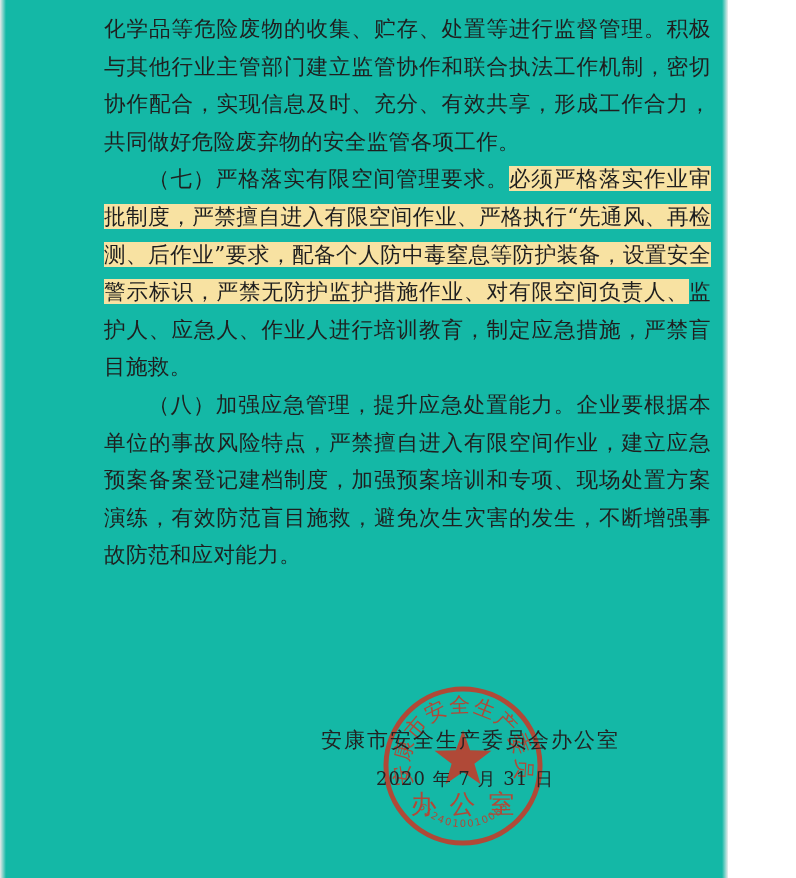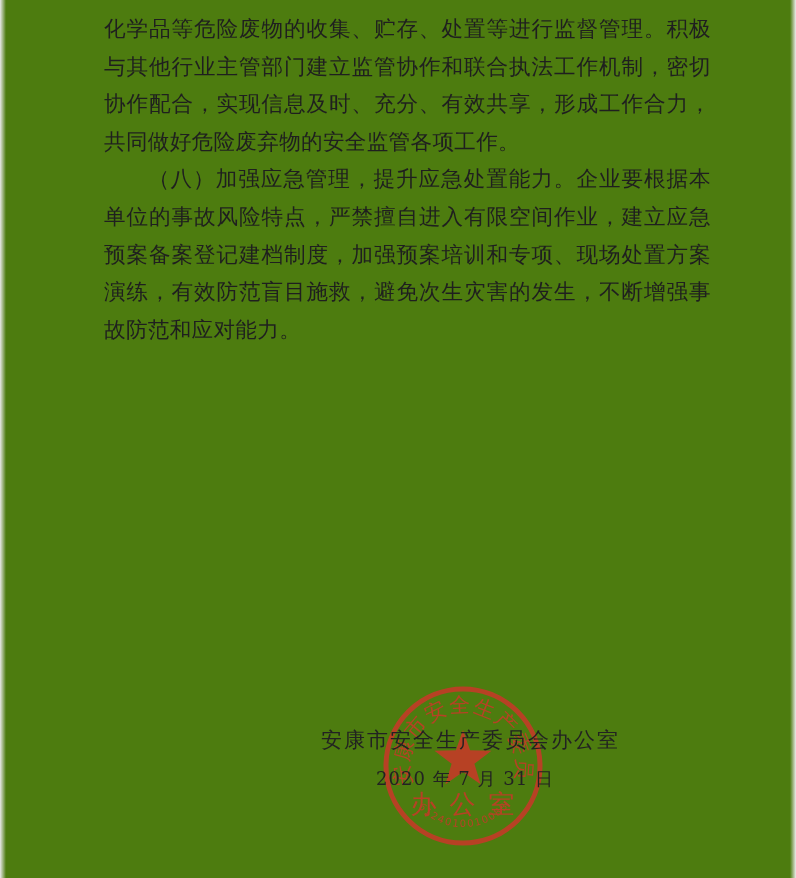--- a/index.html
+++ b/index.html
@@ -1,19 +1,19 @@
 <!DOCTYPE html>
 <html><head>
 <meta charset="utf-8">
 <style>
   html,body { margin:0; padding:0; background:#ffffff; }
   .page {
     position:relative;
-    width:796px; height:878px;
-    background:#4d7c0f;
+    width:728px; height:878px;
+    background:#14b8a6;
     overflow:hidden;
     font-family:"DejaVu Serif","Liberation Serif",serif;
   }
   .scan-edge { position:absolute; top:0; bottom:0; width:6px; }
   .scan-edge.left  { left:0;  background:linear-gradient(to right,#e9e9e9,rgba(255,255,255,0)); }
   .scan-edge.right { right:0; background:linear-gradient(to left,#ededed,rgba(255,255,255,0)); }
 
   .doc {
     position:absolute;
     left:104px; top:10px; width:607px;
@@ -62,20 +62,21 @@
 </head>
 <body>
 
 <div class="page">
 
   <div class="scan-edge left"></div>
   <div class="scan-edge right"></div>
 
   <div class="doc">
     <p class="para"><span>化学品等危险废物的收集、贮存、处置等进行监督管理。积极与其他行业主管部门建立监管协作和联合执法工作机制，密切协作配合，实现信息及时、充分、有效共享，形成工作合力，共同做好危险废弃物的安全监管各项工作。</span></p>
+    <p class="para indent"><span>（七）严格落实有限空间管理要求。</span><span class="hl">必须严格落实作业审批制度，严禁擅自进入有限空间作业、严格执行“先通风、再检测、后作业”要求，配备个人防中毒窒息等防护装备，设置安全警示标识，严禁无防护监护措施作业、对有限空间负责人、</span><span>监护人、应急人、作业人进行培训教育，制定应急措施，严禁盲目施救。</span></p>
     <p class="para indent"><span>（八）加强应急管理，提升应急处置能力。企业要根据本单位的事故风险特点，严禁擅自进入有限空间作业，建立应急预案备案登记建档制度，加强预案培训和专项、现场处置方案演练，有效防范盲目施救，避免次生灾害的发生，不断增强事故防范和应对能力。</span></p>
   </div>
 
   <svg class="seal-svg" viewBox="0 0 200 200" aria-hidden="true">
     <defs>
       <path id="ringTextPath" d="M 49.3 118.5 A 54 54 0 1 1 150.7 118.5" fill="none"></path>
       <path id="serialPath" d="M 50 135 A 61 61 0 0 0 150 135" fill="none"></path>
     </defs>
     <circle cx="100" cy="100" r="77" fill="none" stroke="#c63a28" stroke-width="5"></circle>
     <text font-size="21" letter-spacing="1.5" fill="#c63a28">

